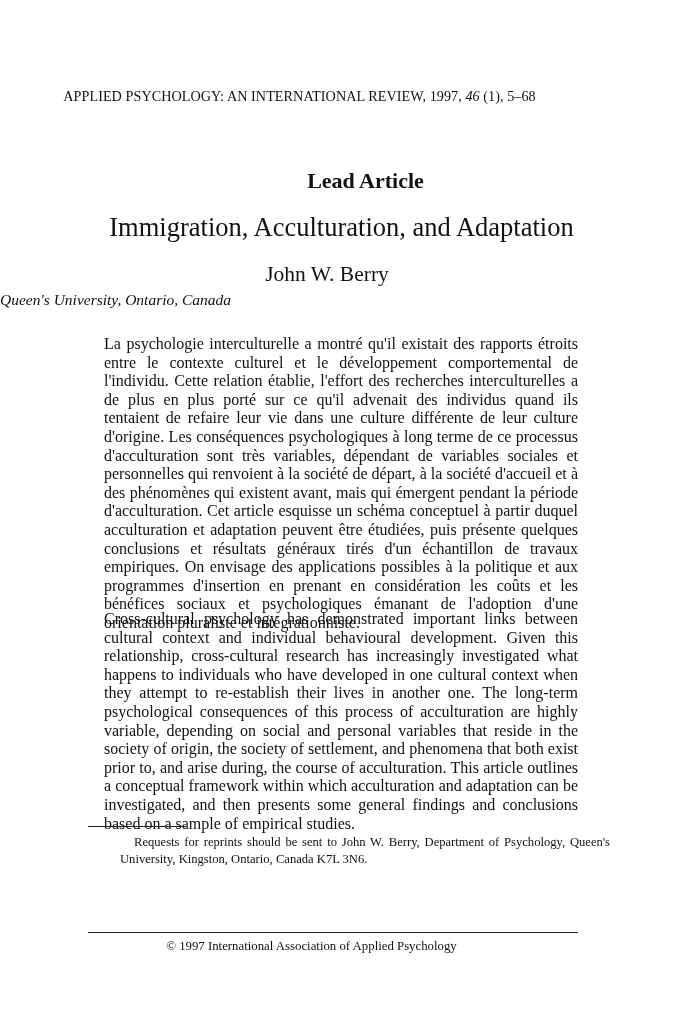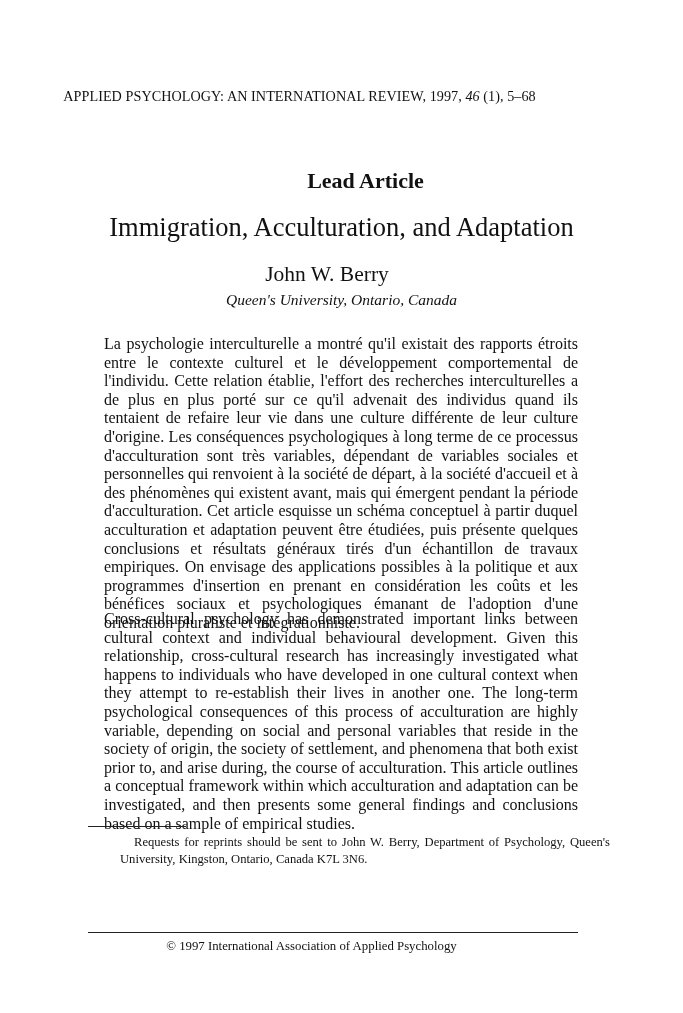--- a/index.html
+++ b/index.html
@@ -46,21 +46,21 @@
       position: absolute;
       left: 0; width: 654px;
       top: 262px;
       text-align: center;
       font-size: 21.5px;
     }
     .affil {
       position: absolute;
       left: 0; width: 683px;
       top: 291px;
-      text-align: center;
+      text-align: left;
       font-style: italic;
       font-size: 15.5px;
     }
     .abstract {
       position: absolute;
       left: 104px;
       width: 474px;
       font-size: 16px;
       line-height: 18.6px;
       text-align: justify;

